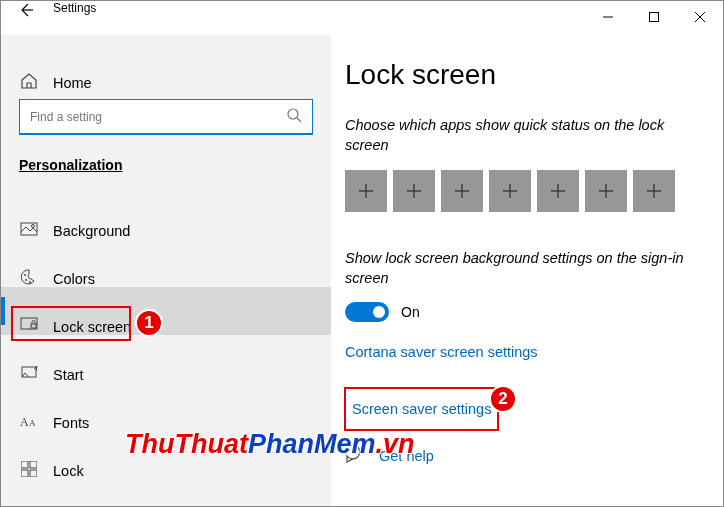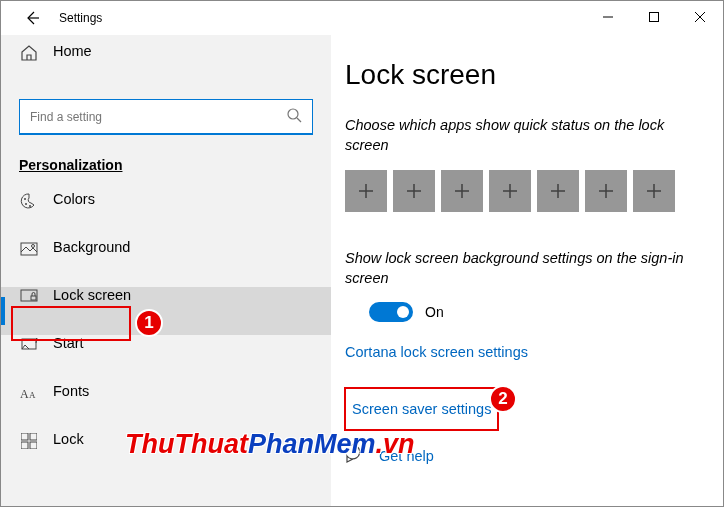--- a/index.html
+++ b/index.html
@@ -1,41 +1,41 @@
 <!DOCTYPE html>
 <html><head>
 <meta charset="utf-8">
 <style>
 * { box-sizing: border-box; margin: 0; padding: 0; }
 body { font-family: "Segoe UI", -apple-system, sans-serif; font-size: 14px; color: #000; background: #fff; width: 724px; height: 507px; overflow: hidden; position: relative; border: 1px solid #888; }
-.titlebar { height: 34px; display: flex; align-items: center; padding-left: 16px; margin-left: 6px; }
+.titlebar { height: 34px; display: flex; align-items: flex-start; padding-left: 16px; }
 .back-btn { width: 18px; height: 18px; display: flex; align-items: center; justify-content: center; margin-right: 18px; cursor: pointer; }
 .title { font-size: 12px; color: #000; }
 .win-controls { position: absolute; top: 0; right: 0; display: flex; }
 .win-btn { width: 46px; height: 32px; display: flex; align-items: center; justify-content: center; cursor: pointer; }
 .content { display: flex; height: calc(100% - 34px); }
 .sidebar { width: 330px; background: #f2f2f2; padding-top: 8px; }
-.nav-item { display: flex; align-items: flex-start; height: 48px; padding-left: 18px; cursor: pointer; position: relative; }
+.nav-item { display: flex; align-items: flex-end; height: 48px; padding-left: 18px; cursor: pointer; position: relative; }
 .nav-item.selected { background: #d8d8d8; }
 .nav-item.selected::before { content: ""; position: absolute; left: 0; top: 10px; bottom: 10px; width: 4px; background: #0078d4; }
 .nav-icon { width: 20px; height: 20px; margin-right: 14px; display: flex; align-items: center; justify-content: center; color: #000; }
 .nav-label { font-size: 14.5px; color: #000; }
 .search-wrap { margin: 8px 18px 16px 18px; }
 .search-box { display: flex; align-items: center; border: 1px solid #0078d4; border-bottom: 2px solid #0078d4; background: #fff; height: 36px; padding: 0 10px; }
 .search-input { border: none; outline: none; flex: 1; font-size: 12px; background: transparent; }
 .search-input::placeholder { color: #767676; }
 .search-icon-btn { color: #767676; cursor: pointer; }
 .section-header { font-size: 14px; font-weight: 600; padding: 6px 18px 18px 18px; text-decoration: underline; }
 .main { flex: 1; padding: 24px 14px 0 14px; overflow: hidden; }
 .main h1 { font-size: 28px; font-weight: 400; margin-bottom: 24px; }
 .desc { font-size: 14.5px; margin-bottom: 14px; line-height: 1.4; font-style: italic; }
 .tile-row { display: flex; gap: 6px; margin-bottom: 36px; }
 .tile { width: 42px; height: 42px; background: #979797; display: flex; align-items: center; justify-content: center; cursor: pointer; }
 .tile svg { stroke: #404040; }
-.toggle-row { display: flex; align-items: center; margin-bottom: 22px; margin-left: 24px; }
+.toggle-row { display: flex; align-items: center; margin-bottom: 22px; }
 .toggle { width: 44px; height: 20px; border-radius: 10px; background: #0078d4; position: relative; margin-right: 12px; cursor: pointer; }
 .toggle::after { content: ""; position: absolute; right: 4px; top: 4px; width: 12px; height: 12px; border-radius: 50%; background: #fff; }
 .link { color: #0067c0; font-size: 14.5px; margin-bottom: 18px; cursor: pointer; display: inline-block; }
 .help-row { display: flex; align-items: center; margin-top: 30px; }
 .help-icon { margin-right: 14px; }
 .callout { display: inline-flex; align-items: center; justify-content: center; width: 28px; height: 28px; border-radius: 50%; background: #e60000; color: #fff; font-size: 17px; font-weight: 600; border: 2px solid #fff; }
 .watermark { position: absolute; left: 124px; bottom: 46px; font-size: 27px; font-weight: 700; font-style: italic; letter-spacing: 0; }
 .watermark .r { color: #e60000; text-shadow: -1px -1px 0 #fff, 1px -1px 0 #fff, -1px 1px 0 #fff, 1px 1px 0 #fff; }
 .watermark .b { color: #0a3fbf; text-shadow: -1px -1px 0 #fff, 1px -1px 0 #fff, -1px 1px 0 #fff, 1px 1px 0 #fff; }
 .sel-wrap { position: absolute; left: 10px; top: 305px; width: 120px; height: 35px; border: 2.5px solid #e60000; pointer-events: none; }
@@ -90,37 +90,37 @@
               <circle cx="7" cy="7" r="5" stroke="#767676" fill="none" stroke-width="1.2"></circle>
               <path d="M11 11 L15 15" stroke="#767676" stroke-width="1.2"></path>
             </svg></span>
       </div>
     </div>
     <div class="section-header">Personalization</div>
 
     <div class="nav-item">
       <span class="nav-icon">
           <svg width="18" height="18" viewBox="0 0 18 18">
+            <rect x="1" y="3" width="16" height="12" stroke="#444" fill="none"></rect>
+            <path d="M1 12 L6 7 L10 11 L13 8 L17 12" stroke="#444" fill="none"></path>
+            <circle cx="13" cy="6" r="1.5" stroke="#444" fill="none"></circle>
+          </svg>
+        </span>
+      <span class="nav-label">Background</span>
+    </div>
+    <div class="nav-item">
+      <span class="nav-icon">
+          <svg width="18" height="18" viewBox="0 0 18 18">
             <path d="M9 2 A7 7 0 1 0 14 13 L11 11 A3 3 0 0 1 9 6 Z" stroke="#444" fill="none"></path>
             <circle cx="5" cy="7" r="1" fill="#444"></circle>
             <circle cx="6" cy="12" r="1" fill="#444"></circle>
             <circle cx="10" cy="14" r="1" fill="#444"></circle>
           </svg>
         </span>
       <span class="nav-label">Colors</span>
-    </div>
-    <div class="nav-item">
-      <span class="nav-icon">
-          <svg width="18" height="18" viewBox="0 0 18 18">
-            <rect x="1" y="3" width="16" height="12" stroke="#444" fill="none"></rect>
-            <path d="M1 12 L6 7 L10 11 L13 8 L17 12" stroke="#444" fill="none"></path>
-            <circle cx="13" cy="6" r="1.5" stroke="#444" fill="none"></circle>
-          </svg>
-        </span>
-      <span class="nav-label">Background</span>
     </div>
     <div class="nav-item selected">
       <span class="nav-icon">
           <svg width="18" height="18" viewBox="0 0 18 18">
             <rect x="1" y="2" width="16" height="11" stroke="#444" fill="none"></rect>
             <rect x="11" y="8" width="5" height="4" stroke="#444" fill="none"></rect>
             <path d="M12 8 L12 6 A1.5 1.5 0 0 1 15 6 L15 8" stroke="#444" fill="none"></path>
           </svg>
         </span>
       <span class="nav-label">Lock screen</span>
@@ -194,21 +194,21 @@
           <svg width="18" height="18">
             <path d="M9 2 V16 M2 9 H16" stroke="#404040" stroke-width="1.5"></path>
           </svg>
         </div>
     </div>
     <div class="desc">Show lock screen background settings on the sign-in screen</div>
     <div class="toggle-row">
       <div class="toggle"></div>
       <span>On</span>
     </div>
-    <div><span class="link">Cortana lock screen settings</span></div>
+    <div><span class="link">Cortana saver screen settings</span></div>
     <div style="height:36px"></div>
     <div class="help-row">
       <span class="help-icon"><svg width="20" height="20" viewBox="0 0 20 20">
             <path d="M4 2 A7 7 0 1 1 2 12 L2 18 L8 15" stroke="#444" fill="none" stroke-width="1.2"></path>
           </svg></span>
       <span class="link" style="margin-bottom:0">Get help</span>
     </div>
   </div>
 </div>
 

